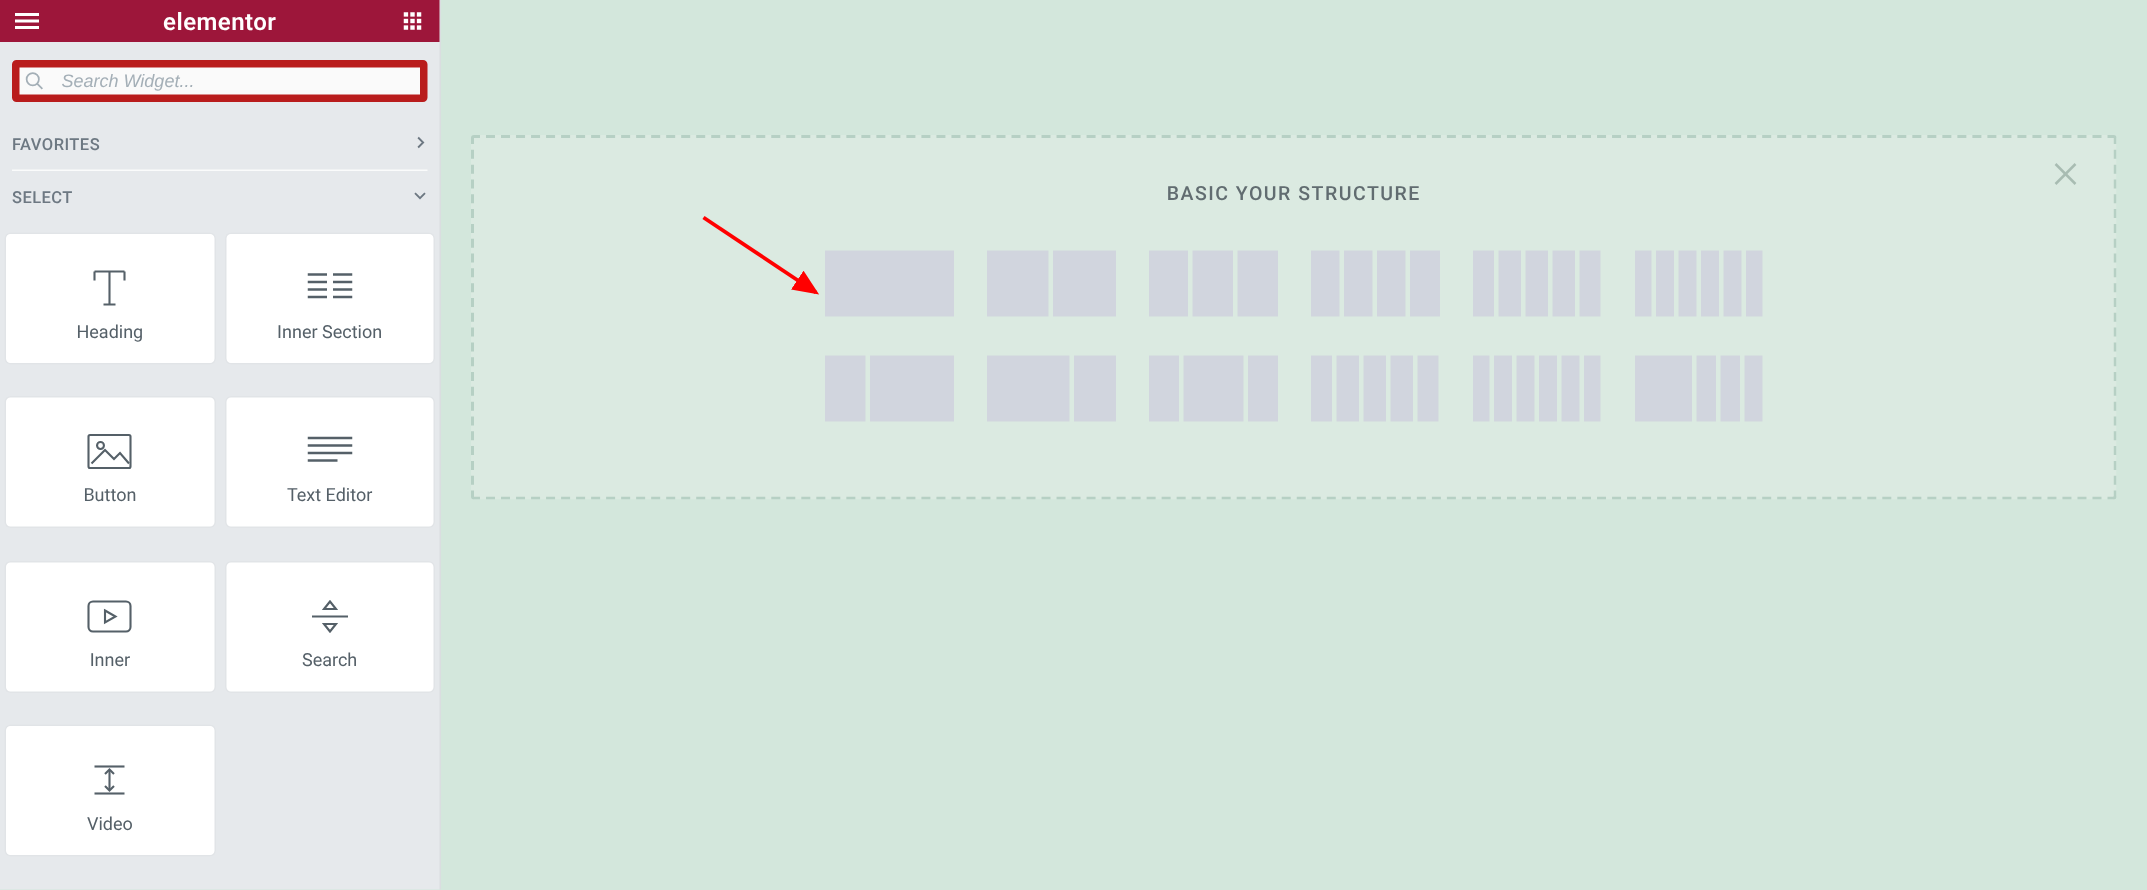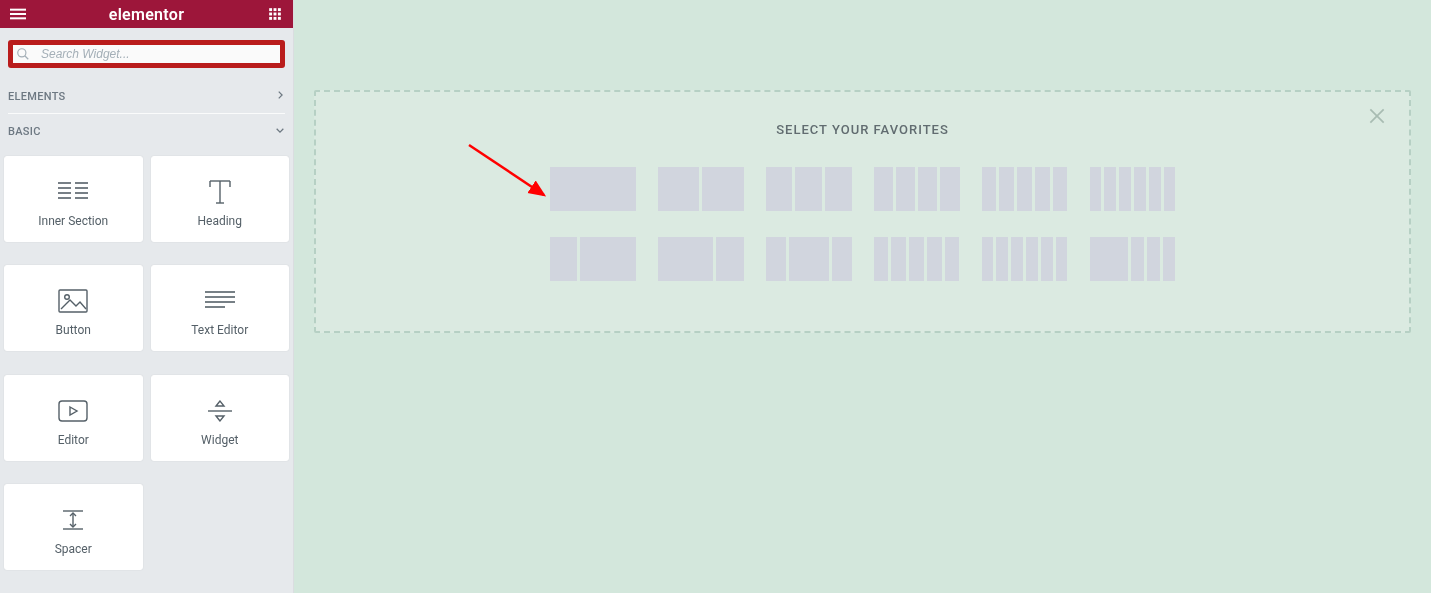--- a/index.html
+++ b/index.html
@@ -101,70 +101,70 @@
             <circle cx="10" cy="10" r="7"></circle>
             <line x1="21" y1="21" x2="15" y2="15"></line>
           </svg>
       </span>
       <input type="text" placeholder="Search Widget..." style="">
     </div>
   </div>
 
   <div class="accordion">
     <div class="acc-item">
-      <span>ELEMENTS</span>
+      <span>FAVORITES</span>
       <span class="chev">
         <svg width="10" height="10" viewBox="0 0 24 24" fill="none" stroke="#6d7882" stroke-width="3">
             <polyline points="9 4 17 12 9 20"></polyline>
           </svg>
       </span>
     </div>
     <div class="acc-item" style="border-bottom:none;">
-      <span>BASIC</span>
+      <span>SELECT</span>
       <span class="chev">
         <svg width="10" height="10" viewBox="0 0 24 24" fill="none" stroke="#6d7882" stroke-width="3">
             <polyline points="4 9 12 17 20 9"></polyline>
           </svg>
       </span>
     </div>
   </div>
 
   <div class="widgets">
+
+    <div class="widget">
+      <div class="wicon">
+        <svg width="28" height="26" viewBox="0 0 28 26" stroke="#556068" fill="none" stroke-width="1.4">
+          <line x1="4" y1="2" x2="24" y2="2"></line>
+          <line x1="14" y1="2" x2="14" y2="24"></line>
+          <line x1="10" y1="24" x2="18" y2="24"></line>
+          <line x1="4" y1="2" x2="4" y2="8"></line>
+          <line x1="24" y1="2" x2="24" y2="8"></line>
+        </svg>
+      </div>
+      <div class="wlabel">Heading</div>
+    </div>
 
     <div class="widget">
       <div class="wicon">
         <svg width="30" height="24" viewBox="0 0 30 24" stroke="#556068" fill="none" stroke-width="1.6">
           <line x1="0" y1="3" x2="13" y2="3"></line>
             <line x1="0" y1="8" x2="13" y2="8"></line>
             <line x1="0" y1="13" x2="13" y2="13"></line>
             <line x1="0" y1="18" x2="13" y2="18"></line>
           <line x1="17" y1="3" x2="30" y2="3"></line>
             <line x1="17" y1="8" x2="30" y2="8"></line>
             <line x1="17" y1="13" x2="30" y2="13"></line>
             <line x1="17" y1="18" x2="30" y2="18"></line>
         </svg>
       </div>
       <div class="wlabel">Inner Section</div>
     </div>
 
     <div class="widget">
       <div class="wicon">
-        <svg width="28" height="26" viewBox="0 0 28 26" stroke="#556068" fill="none" stroke-width="1.4">
-          <line x1="4" y1="2" x2="24" y2="2"></line>
-          <line x1="14" y1="2" x2="14" y2="24"></line>
-          <line x1="10" y1="24" x2="18" y2="24"></line>
-          <line x1="4" y1="2" x2="4" y2="8"></line>
-          <line x1="24" y1="2" x2="24" y2="8"></line>
-        </svg>
-      </div>
-      <div class="wlabel">Heading</div>
-    </div>
-
-    <div class="widget">
-      <div class="wicon">
         <svg width="30" height="24" viewBox="0 0 30 24" stroke="#556068" fill="none" stroke-width="1.4">
           <rect x="1" y="1" width="28" height="22" rx="1"></rect>
           <circle cx="9" cy="8" r="2.3"></circle>
           <polyline points="3 20 12 11 18 17 22 13 28 20"></polyline>
         </svg>
       </div>
       <div class="wlabel">Button</div>
     </div>
 
     <div class="widget">
@@ -179,66 +179,66 @@
       <div class="wlabel">Text Editor</div>
     </div>
 
     <div class="widget">
       <div class="wicon">
         <svg width="30" height="22" viewBox="0 0 30 22" stroke="#556068" fill="none" stroke-width="1.4">
           <rect x="1" y="1" width="28" height="20" rx="3"></rect>
           <polygon points="12 7 19 11 12 15"></polygon>
         </svg>
       </div>
-      <div class="wlabel">Editor</div>
+      <div class="wlabel">Inner</div>
     </div>
 
 
     <div class="widget">
       <div class="wicon">
         <svg width="30" height="24" viewBox="0 0 30 24" stroke="#556068" fill="none" stroke-width="1.4">
           <polygon points="15 2 11 7 19 7"></polygon>
           <line x1="3" y1="12" x2="27" y2="12"></line>
           <polygon points="15 22 11 17 19 17"></polygon>
         </svg>
       </div>
-      <div class="wlabel">Widget</div>
+      <div class="wlabel">Search</div>
     </div>
 
     <div class="widget">
       <div class="wicon">
         <svg width="30" height="24" viewBox="0 0 30 24" stroke="#556068" fill="none" stroke-width="1.4">
           <line x1="5" y1="3" x2="25" y2="3"></line>
           <line x1="5" y1="21" x2="25" y2="21"></line>
           <line x1="15" y1="6" x2="15" y2="18"></line>
           <polyline points="12 8 15 5 18 8"></polyline>
           <polyline points="12 16 15 19 18 16"></polyline>
         </svg>
       </div>
-      <div class="wlabel">Spacer</div>
+      <div class="wlabel">Video</div>
     </div>
 
   </div>
 </div>
 
 <div class="collapse-handle">
   <svg viewBox="0 0 10 16">
       <polygon points="7 2 2 8 7 14"></polygon>
     </svg>
 </div>
 
 <div class="canvas">
   <div class="structure-panel">
     <div class="structure-close">
       <svg viewBox="0 0 24 24">
           <line x1="4" y1="4" x2="20" y2="20"></line>
           <line x1="20" y1="4" x2="4" y2="20"></line>
         </svg>
     </div>
-    <div class="structure-title">SELECT YOUR FAVORITES</div>
+    <div class="structure-title">BASIC YOUR STRUCTURE</div>
     <div class="structure-grid">
       <div class="structure-row">
         <div class="layout s1">
             <div></div>
           </div>
         <div class="layout s2">
             <div></div>
             <div></div>
           </div>
         <div class="layout s3">

